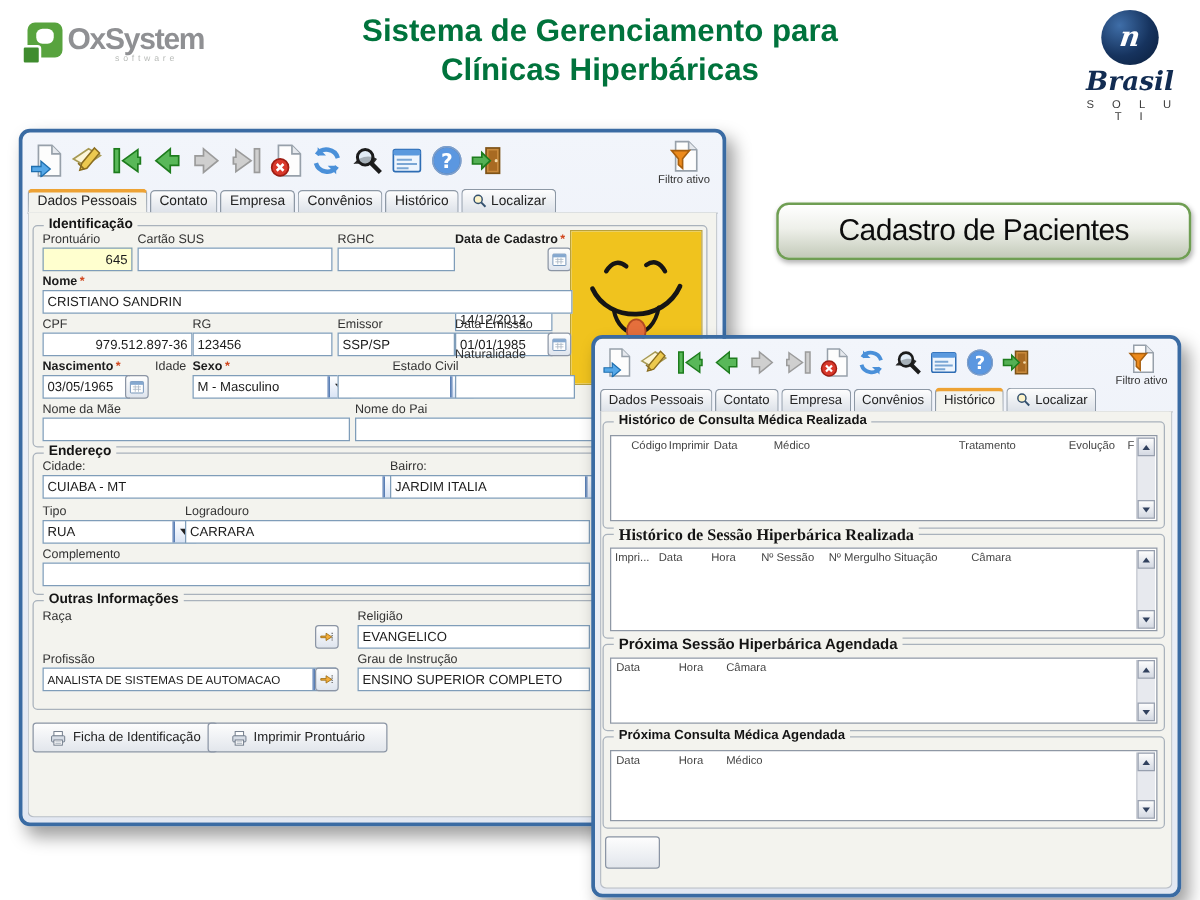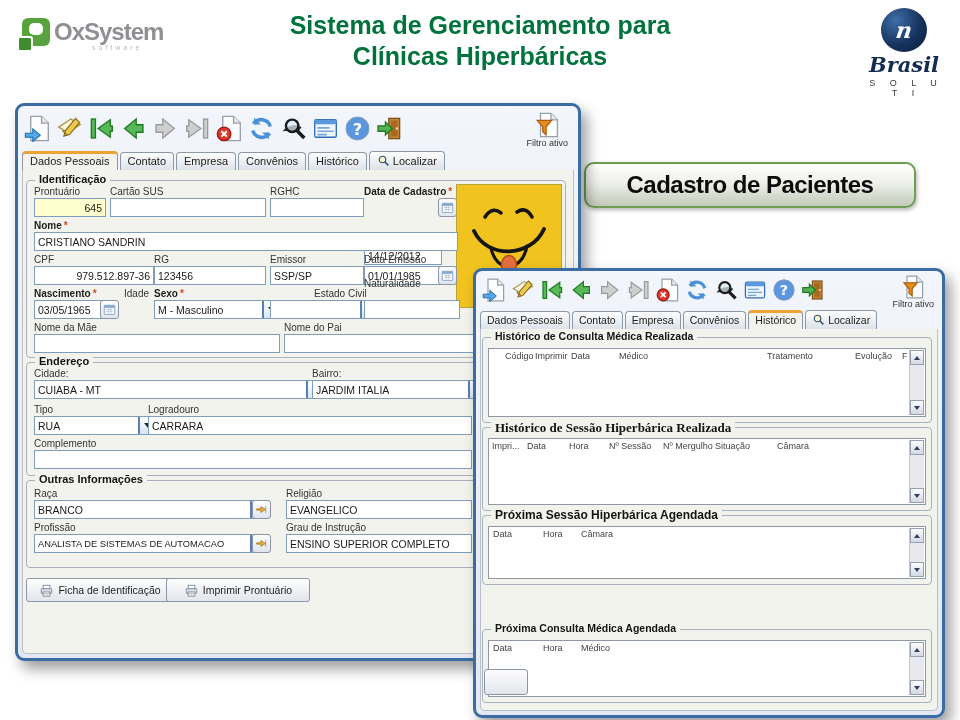--- a/index.html
+++ b/index.html
@@ -15,24 +15,24 @@
   .slide-title{position:absolute;left:220px;top:10px;width:520px;text-align:center;
                font-size:25px;font-weight:bold;color:#00733c;line-height:1.22;letter-spacing:0px;}
   .brasil-logo{position:absolute;left:856px;top:8px;width:96px;text-align:center;}
   .brasil-sphere{position:relative;margin:0 auto;width:46px;height:44px;border-radius:50%;
         background:radial-gradient(circle at 32% 28%, #3f6ea8 0%, #16335e 55%, #0a1d3a 100%);
         display:flex;align-items:center;justify-content:center;}
   .brasil-sphere span{color:#fff;font-family:"DejaVu Serif",serif;font-style:italic;font-weight:bold;font-size:22px;transform:skewX(-8deg);}
   .brasil-name{font-family:"DejaVu Serif",serif;font-style:italic;font-weight:bold;font-size:21px;color:#122c52;margin-top:0px;}
   .brasil-sub{font-size:9px;letter-spacing:6px;color:#3a3a3a;margin-top:1px;margin-left:4px;}
   
-  .callout{position:absolute;left:584px;top:162px;width:328px;height:42px;border:2px solid #6f9e53;border-radius:10px;
+  .callout{position:absolute;left:621px;top:162px;width:328px;height:42px;border:2px solid #6f9e53;border-radius:10px;
            background:linear-gradient(180deg,#ffffff 0%,#eef0ea 45%,#c3cab9 100%);
            box-shadow:1px 2px 4px rgba(0,0,0,.3);display:flex;align-items:center;justify-content:center;
-           font-size:24px;font-weight:bold;color:#0c0c0c;letter-spacing:-0.5px;}
+           font-size:24px;font-weight:normal;color:#0c0c0c;letter-spacing:-0.5px;}
   
   .win{position:absolute;background:linear-gradient(180deg,#f2f5fb 0%,#e3e8f2 100%);
        border:3px solid #3a6ba3;border-radius:9px;box-shadow:6px 8px 14px rgba(0,0,0,.38);}
   .toolbar{position:absolute;left:6px;top:3px;height:38px;display:flex;align-items:center;gap:5px;}
   .tbtn{display:inline-flex;align-items:center;justify-content:center;cursor:pointer;}
   .ic{width:27px;height:27px;}
   .win2 .ic{width:24px;height:24px;}
   .filterbox{position:absolute;text-align:center;font-size:9px;color:#333;}
   .filterbox .ic{width:26px;height:26px;display:block;margin:0 auto;}
   .tabbar{position:absolute;left:4px;right:4px;display:flex;align-items:flex-end;gap:2px;height:20px;border-bottom:1px solid #9aa3ad;}
@@ -406,24 +406,20 @@
     <div class="fld" style="left:456px;top:310px;width:86px;">
         <span>3</span>
       </div>
     <div class="lbl" style="left:16px;top:332px;"><span>Complemento</span></div>
     <div class="fld" style="left:16px;top:344px;width:430px;"></div>
 
     <div class="group" style="left:8px;top:374px;width:538px;height:86px;">
       <span class="legend">Outras Informações</span>
     </div>
     <div class="lbl" style="left:16px;top:382px;"><span>Raça</span></div>
-    <div class="fld combo" style="left:16px;top:394px;width:212px;">
-        <span>BRANCO</span>
-        <span class="combo-btn"></span>
-      </div>
     <span class="sq-btn" style="left:234px;top:394px;">
         <svg style="width:13px;height:13px">
           <use href="#i-lookup"></use>
         </svg>
       </span>
     <div class="lbl" style="left:268px;top:382px;"><span>Religião</span></div>
     <div class="fld" style="left:268px;top:394px;width:178px;">
         <span>EVANGELICO</span>
       </div>
     <div class="lbl" style="left:16px;top:416px;"><span>Profissão</span></div>
@@ -598,21 +594,21 @@
           <span style="left:54px">Hora</span>
           <span style="left:92px">Câmara</span>
         </div>
         <div class="vscroll">
           <span class="sb up"></span>
           <span class="sb dn"></span>
         </div>
       </div>
     </div>
 
-    <div class="group" style="left:6px;top:318px;width:448px;height:72px;margin-top:40px;">
+    <div class="group" style="left:6px;top:318px;width:448px;height:72px;">
       <span class="legend" style="font-size:10.5px;">Próxima Consulta Médica Agendada</span>
       <div class="listbox" style="left:5px;right:5px;top:10px;bottom:5px;">
         <div class="listhead">
           <span style="left:4px">Data</span>
           <span style="left:54px">Hora</span>
           <span style="left:92px">Médico</span>
         </div>
         <div class="vscroll">
           <span class="sb up"></span>
           <span class="sb dn"></span>

